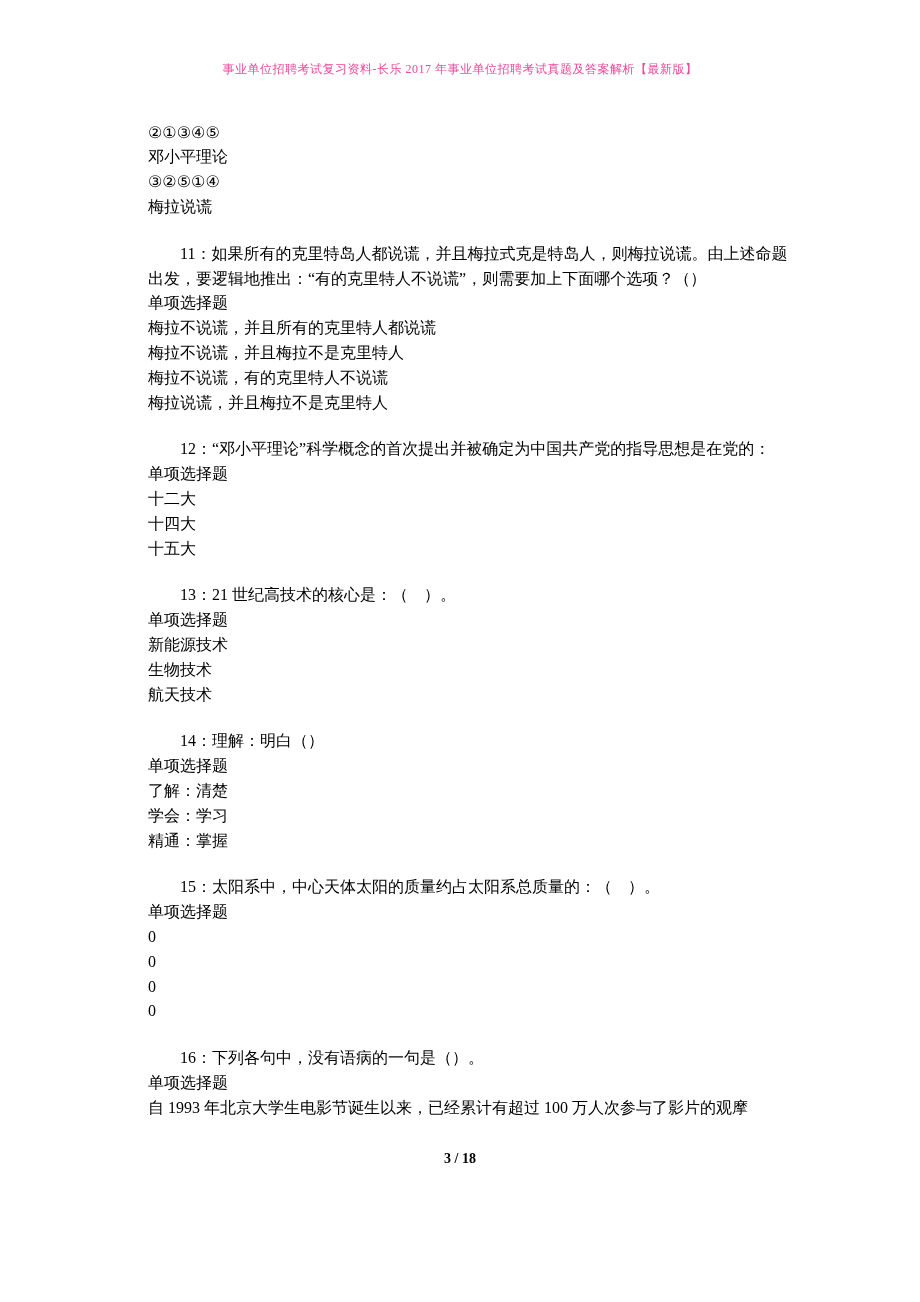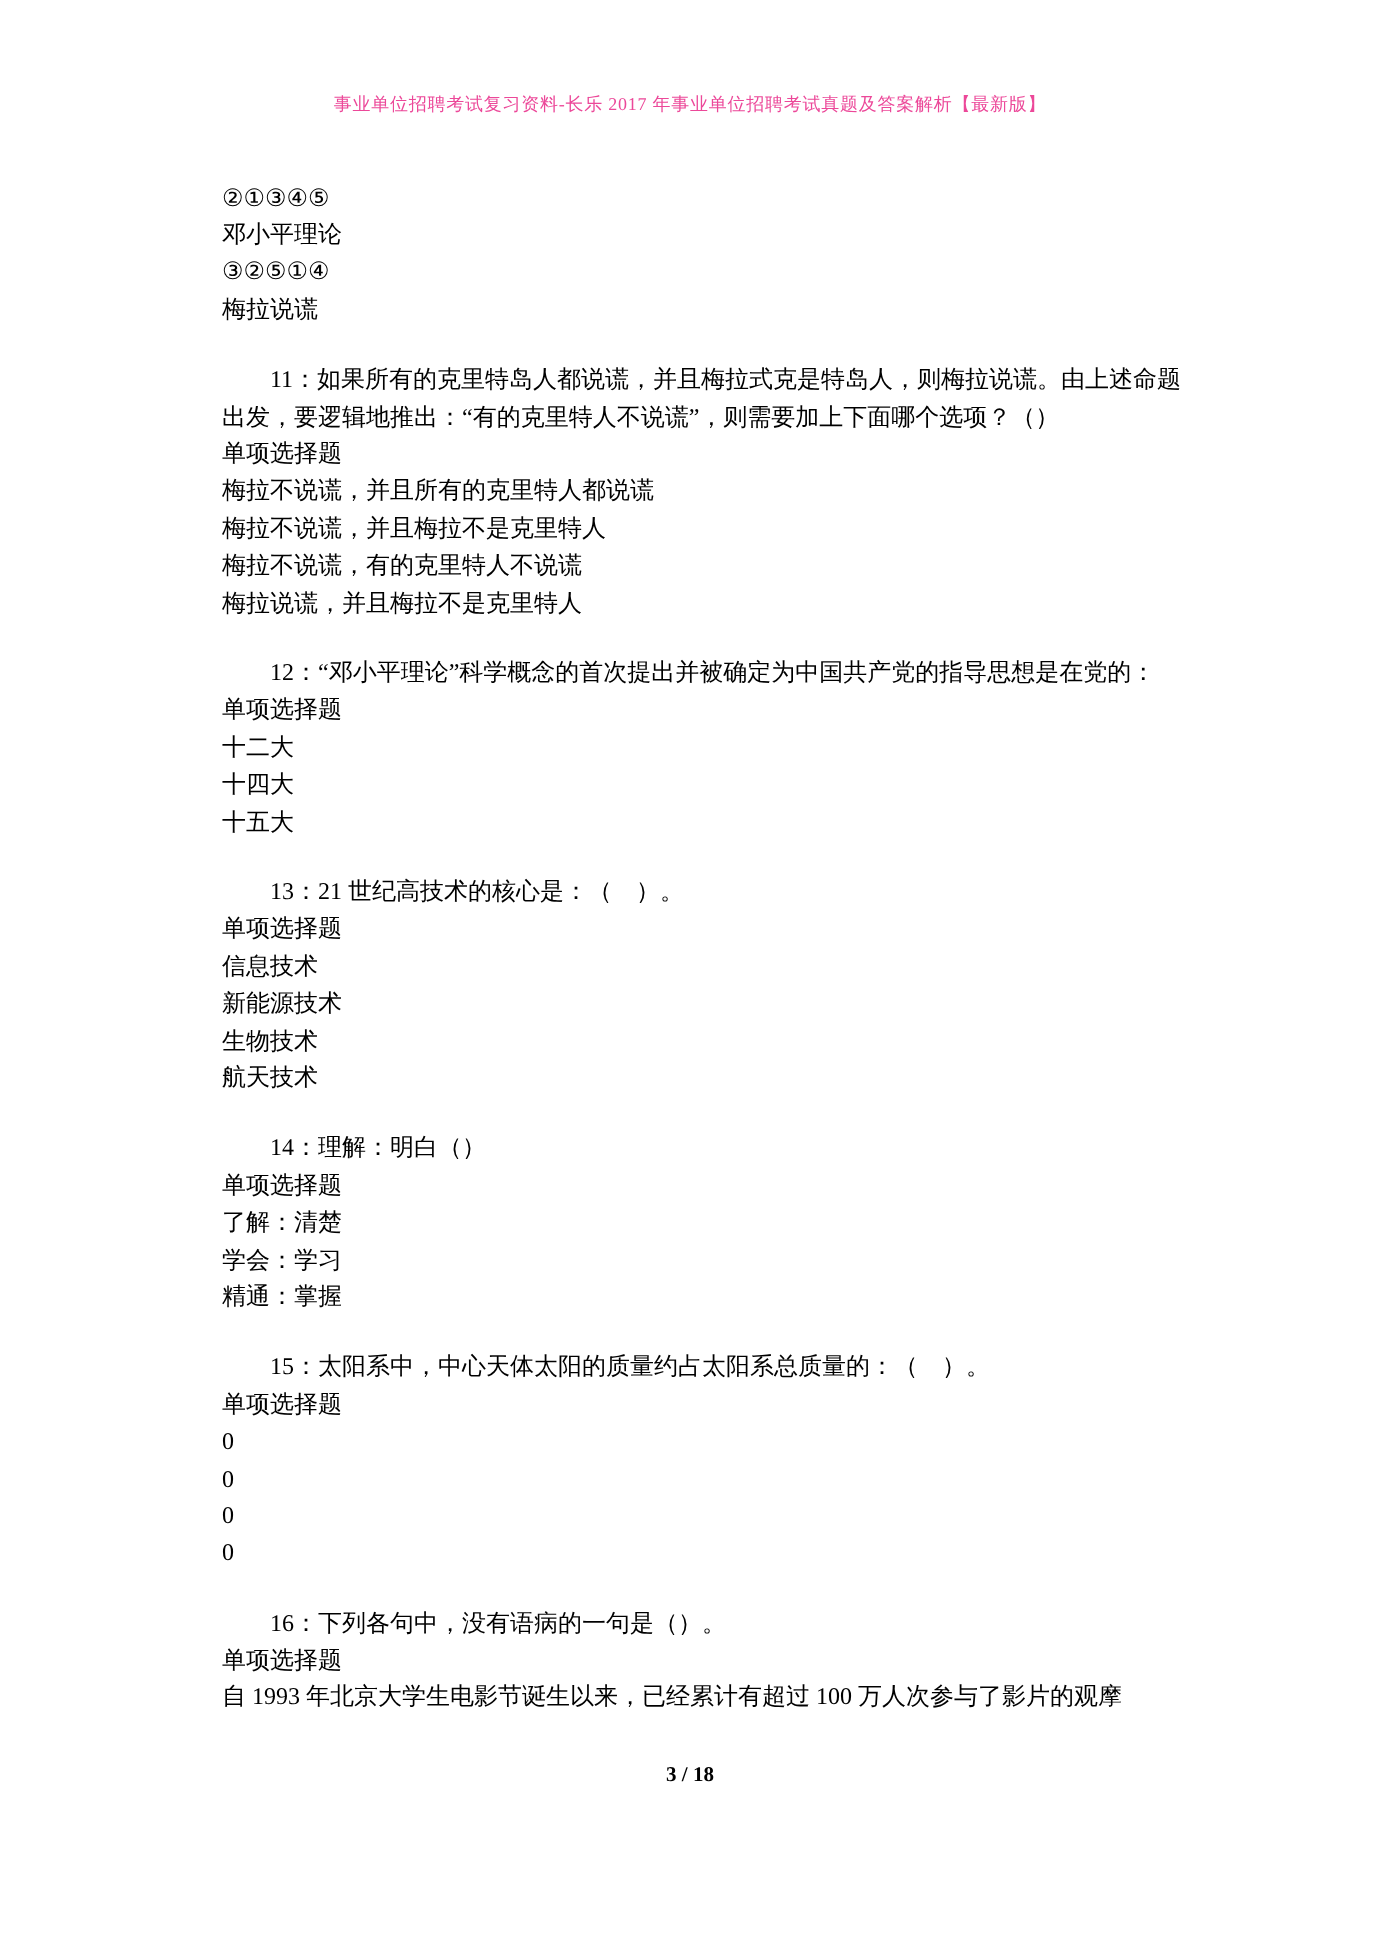--- a/index.html
+++ b/index.html
@@ -68,21 +68,20 @@
     <span class="stem-inline">12：“邓小平理论”科学概念的首次提出并被确定为中国共产党的指导思想是在党的：</span>
     <span class="line">单项选择题</span>
     <span class="line">十二大</span>
     <span class="line">十四大</span>
     <span class="line">十五大</span>
   </div>
 
   <div class="block">
     <span class="stem-inline">13：21 世纪高技术的核心是：（　）。</span>
     <span class="line">单项选择题</span>
-    <span class="line">信息技术</span>
     <span class="line">新能源技术</span>
     <span class="line">生物技术</span>
     <span class="line">航天技术</span>
   </div>
 
   <div class="block">
     <span class="stem-inline">14：理解：明白（）</span>
     <span class="line">单项选择题</span>
     <span class="line">了解：清楚</span>
     <span class="line">学会：学习</span>

